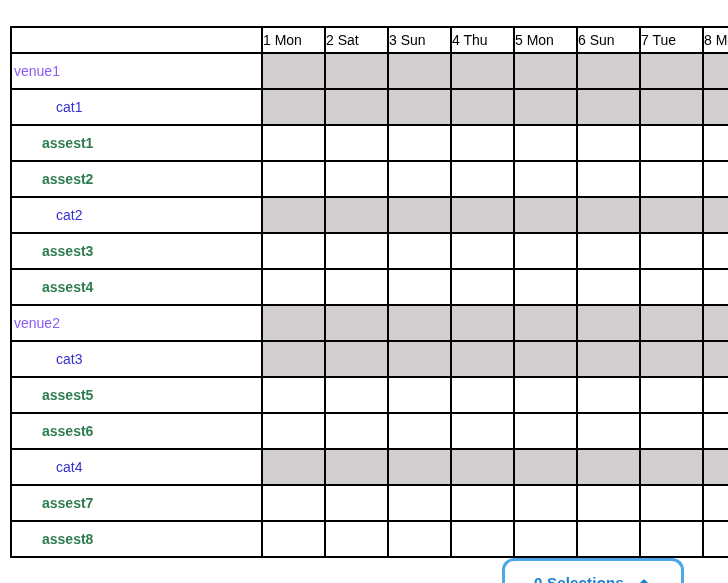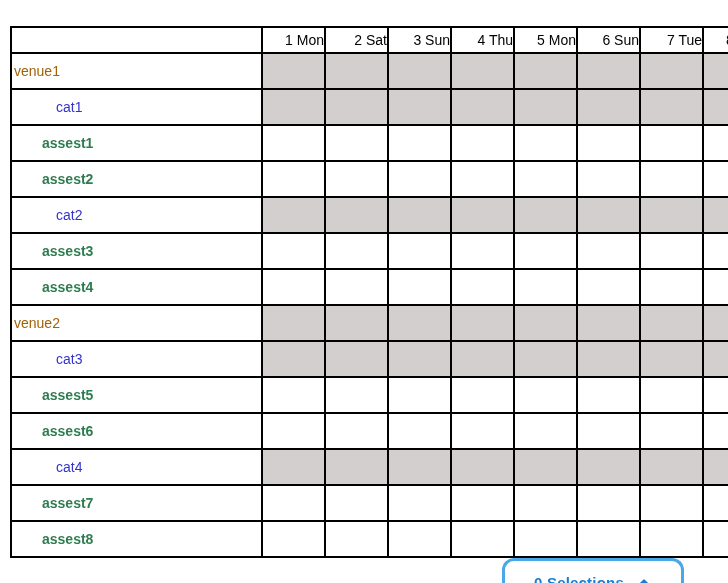--- a/index.html
+++ b/index.html
@@ -51,37 +51,37 @@
     height: 26px;
     background: #ffffff;
   }
 
   th.day-head {
     height: 26px;
     background: #fafafa;
     color: #333333;
     font-size: 14px;
     font-weight: normal;
-    text-align: right;
+    text-align: left;
     vertical-align: middle;
     white-space: nowrap;
   }
 
   td.row-label {
     height: 36px;
     vertical-align: middle;
     white-space: nowrap;
     font-size: 15px;
     background: #ffffff;
   }
 
   td.row-label .lbl { display: inline-block; }
 
   tr.venue-row td.row-label .lbl {
-    color: #a16207;
+    color: #8b5cf6;
     padding-left: 2px;
   }
   tr.cat-row td.row-label .lbl {
     color: #3333cc;
     padding-left: 16px;
     margin-left: 28px;
   }
   tr.asset-row td.row-label .lbl {
     color: #2e7d4f;
     padding-left: 30px;

